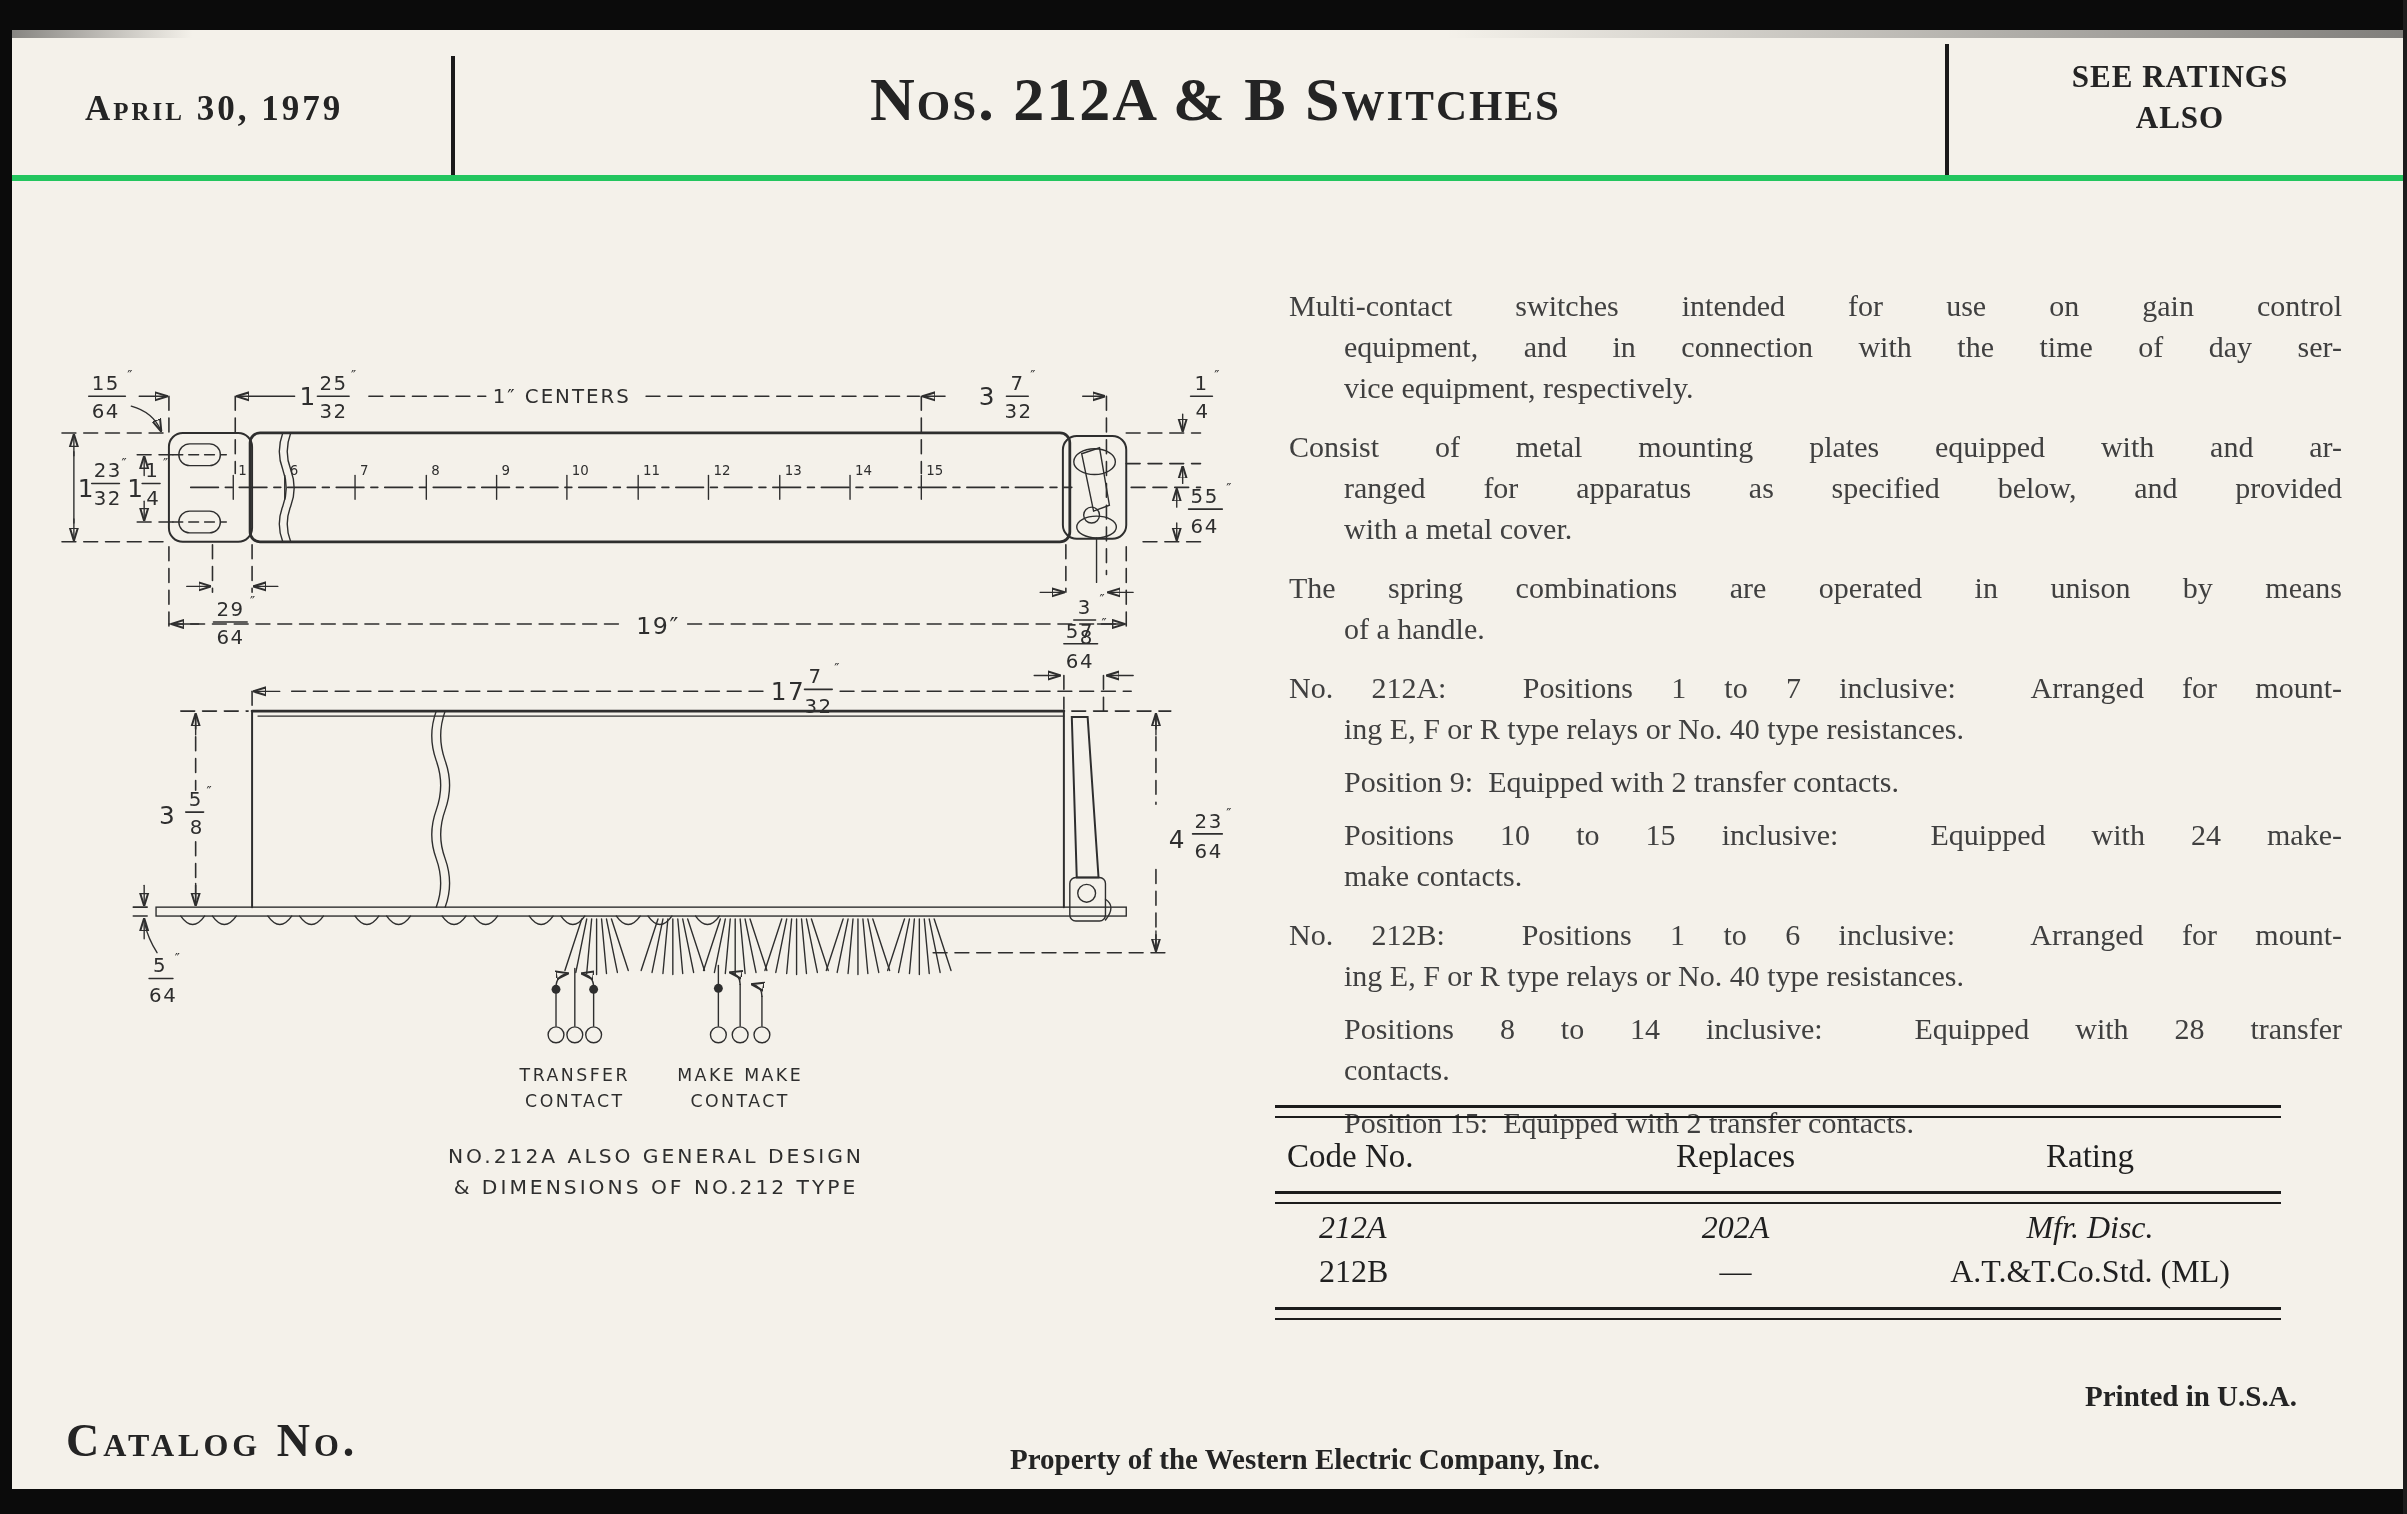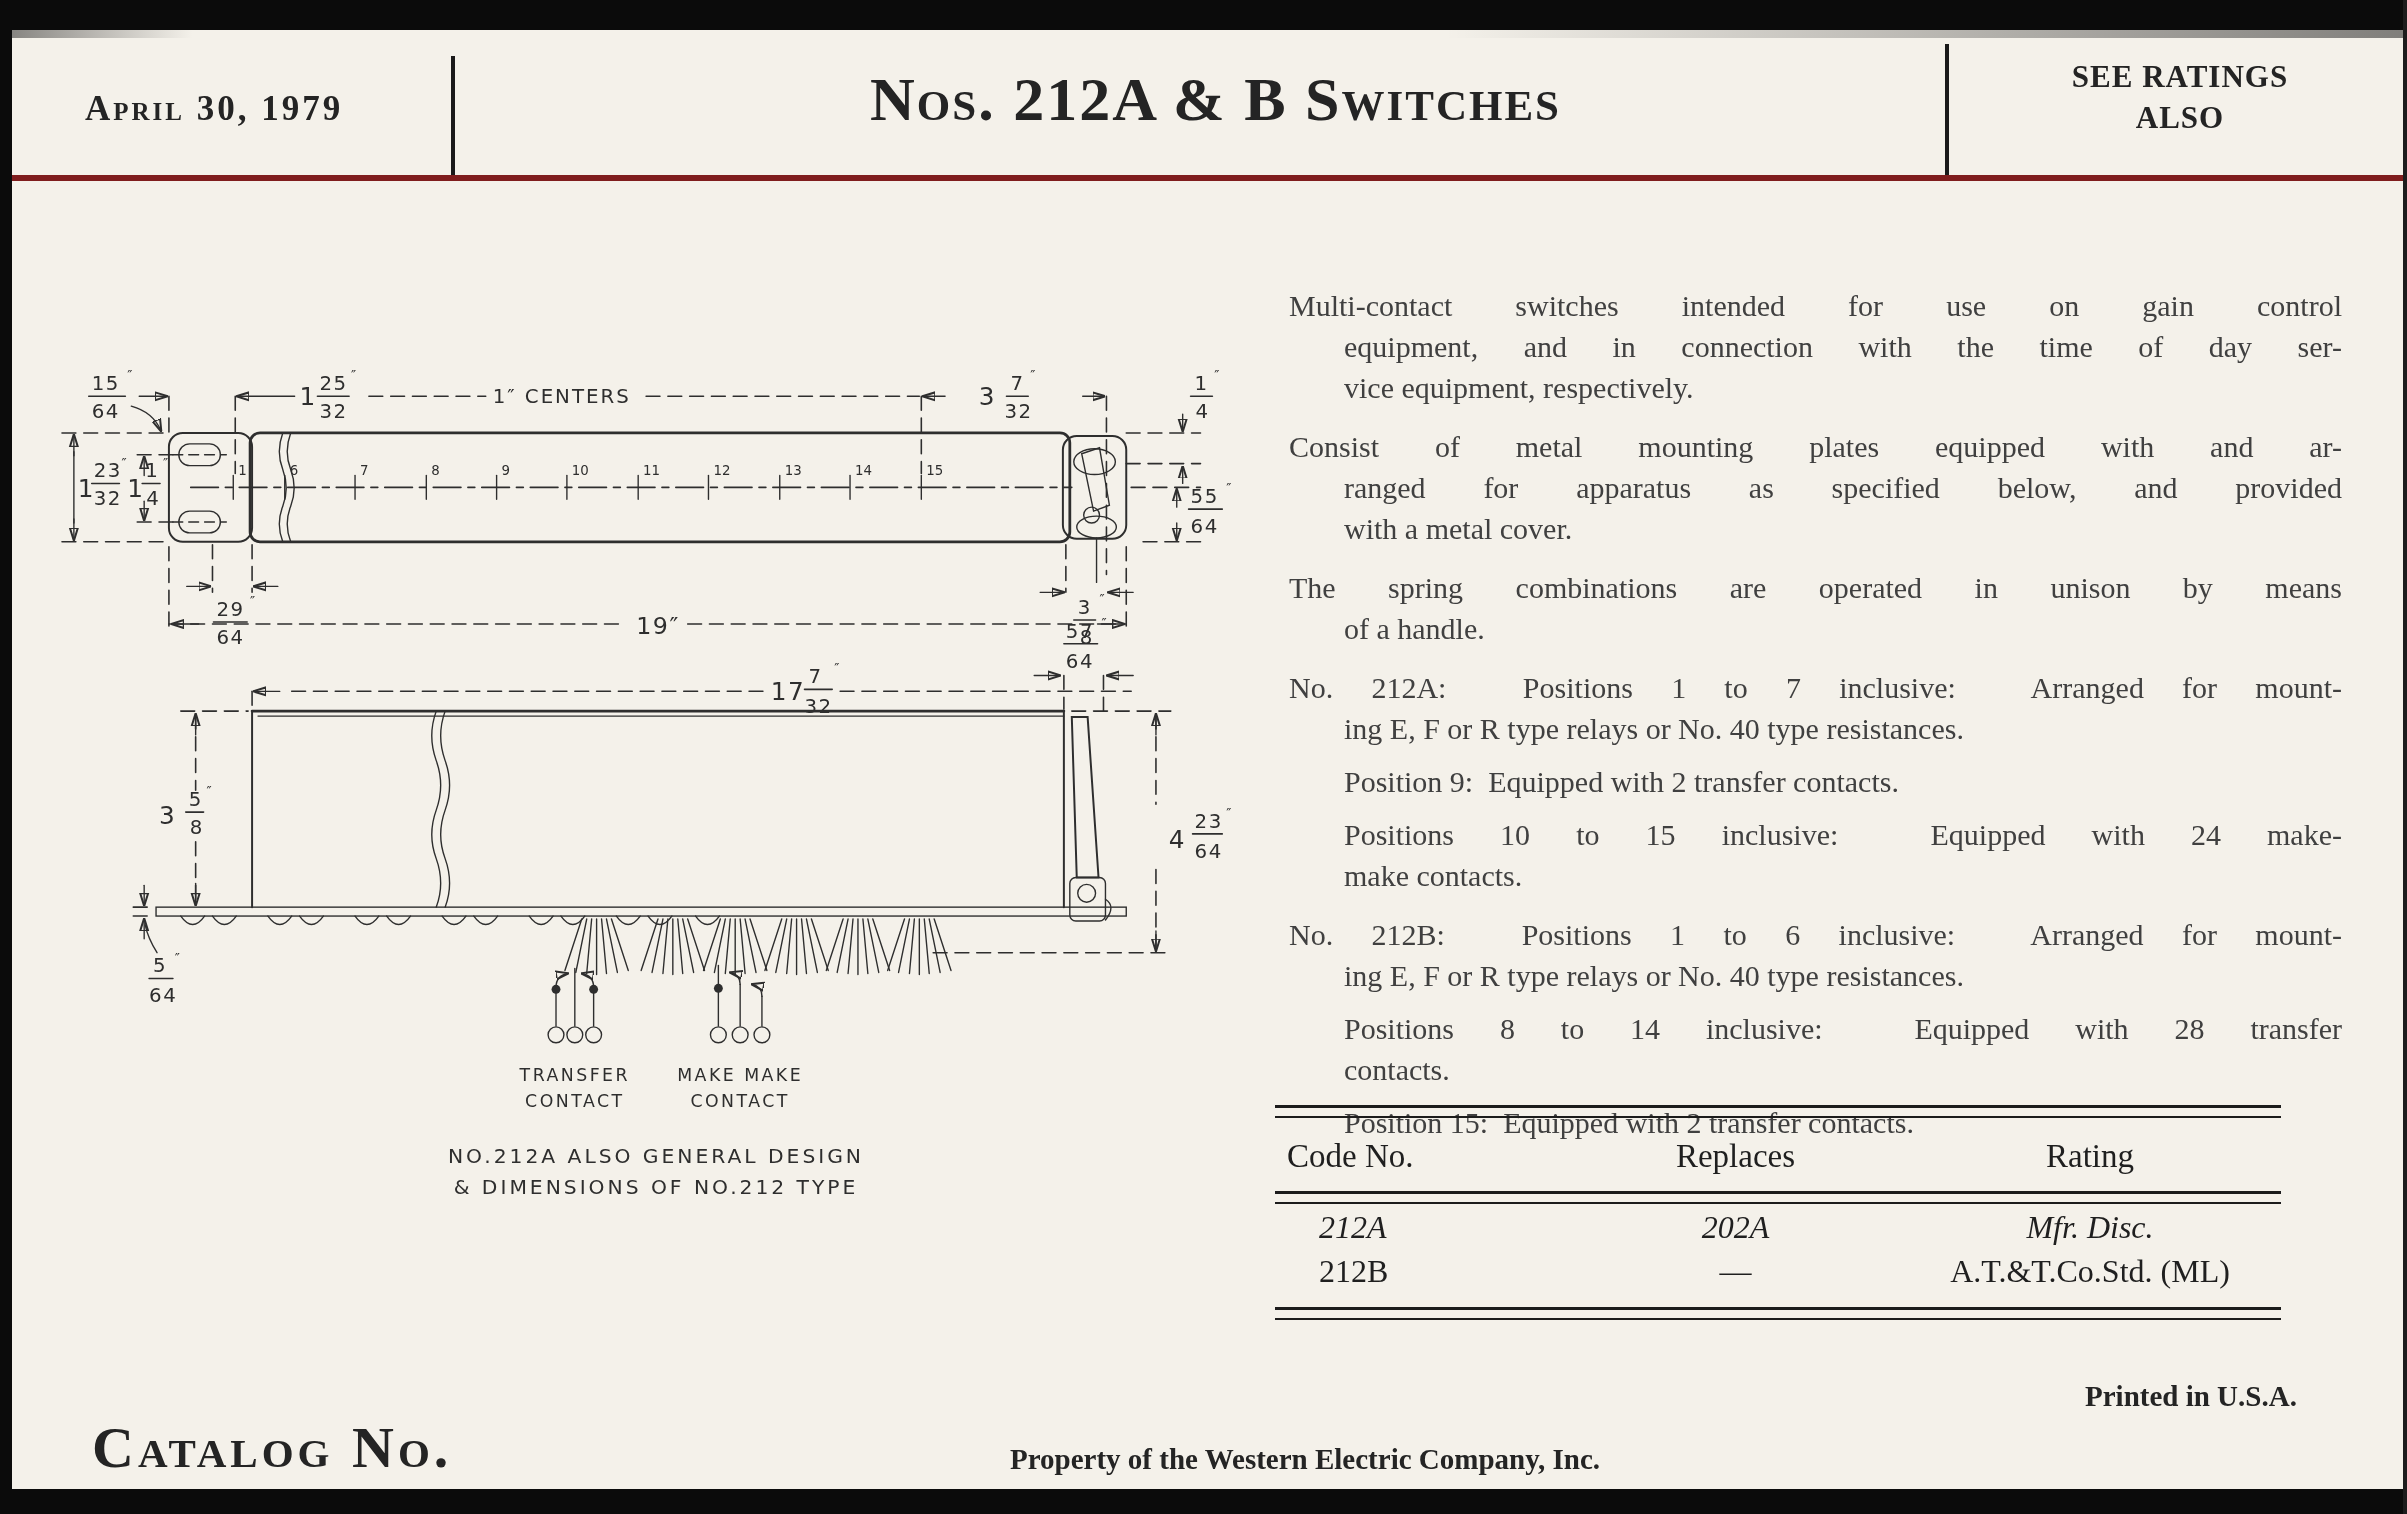--- a/index.html
+++ b/index.html
@@ -7,21 +7,21 @@
         font-family:"Liberation Serif",serif;color:#242424;}
   
   .band-top{position:absolute;top:0;left:0;width:2408px;height:30px;background:#0b0b0b;}
   .band-top:after{content:"";position:absolute;left:0;top:30px;width:100%;height:8px;
         background:linear-gradient(90deg,#0b0b0b 0%,rgba(11,11,11,0) 8%,rgba(11,11,11,0) 60%,#0b0b0b 100%);opacity:.5;}
   .band-left{position:absolute;top:0;left:0;width:12px;height:1515px;background:#0b0b0b;}
   .band-bottom{position:absolute;bottom:0;left:0;width:2408px;height:26px;background:#0b0b0b;}
   .band-right{position:absolute;top:0;right:0;width:5px;height:1515px;background:#1d1d1d;}
 
   
-  .header{position:absolute;left:12px;top:30px;width:2391px;height:145px;border-bottom:6px solid #7f1d1d;}
+  .header{position:absolute;left:12px;top:30px;width:2391px;height:145px;border-bottom:6px solid #22c55e;}
   .date{position:absolute;left:73px;top:59px;font-size:35px;font-weight:bold;
         font-variant:small-caps;letter-spacing:3px;}
   .hdiv1{position:absolute;left:439px;top:26px;bottom:0;width:4px;background:#1a1a1a;}
   .hdiv2{position:absolute;left:1933px;top:14px;bottom:0;width:4px;background:#1a1a1a;}
   .title{position:absolute;left:455px;width:1465px;top:18px;margin:16px;text-align:center;
         font-size:62px;font-weight:600;font-variant:small-caps;letter-spacing:2px;}
   .ratings{position:absolute;left:1970px;width:396px;top:26px;text-align:center;
         font-size:31px;font-weight:bold;line-height:41px;letter-spacing:1px;}
 
   
@@ -40,21 +40,21 @@
   .th{font-size:33px;}
   .th.c1{padding-left:12px;}
   .th.c2,.th.c3{text-align:center;}
   .tbody{padding:1px 0 14px 0;}
   .trow{display:grid;grid-template-columns:297px 327px 1fr;font-size:32px;line-height:44px;}
   .trow.it{font-style:italic;}
   .td.c1{padding-left:44px;}
   .td.c2,.td.c3{text-align:center;}
 
   
-  .catalog{position:absolute;left:92px;top:1414px;font-size:58px;font-weight:600;
+  .catalog{position:absolute;left:66px;top:1414px;font-size:46px;font-weight:600;
         font-variant:small-caps;letter-spacing:4px;}
   .property{position:absolute;left:1010px;top:1443px;font-size:29px;font-weight:bold;}
   .printed{position:absolute;left:2085px;top:1380px;font-size:29px;font-weight:bold;}
 
   
   .drawing{position:absolute;left:42px;top:327px;}
   .drawing line,.drawing path,.drawing rect,.drawing ellipse,.drawing circle{
         stroke:#2e2e2e;fill:none;stroke-width:2;stroke-linecap:round;}
   .drawing .thn{stroke-width:1.4;}
   .drawing .thk{stroke-width:2.8;}

